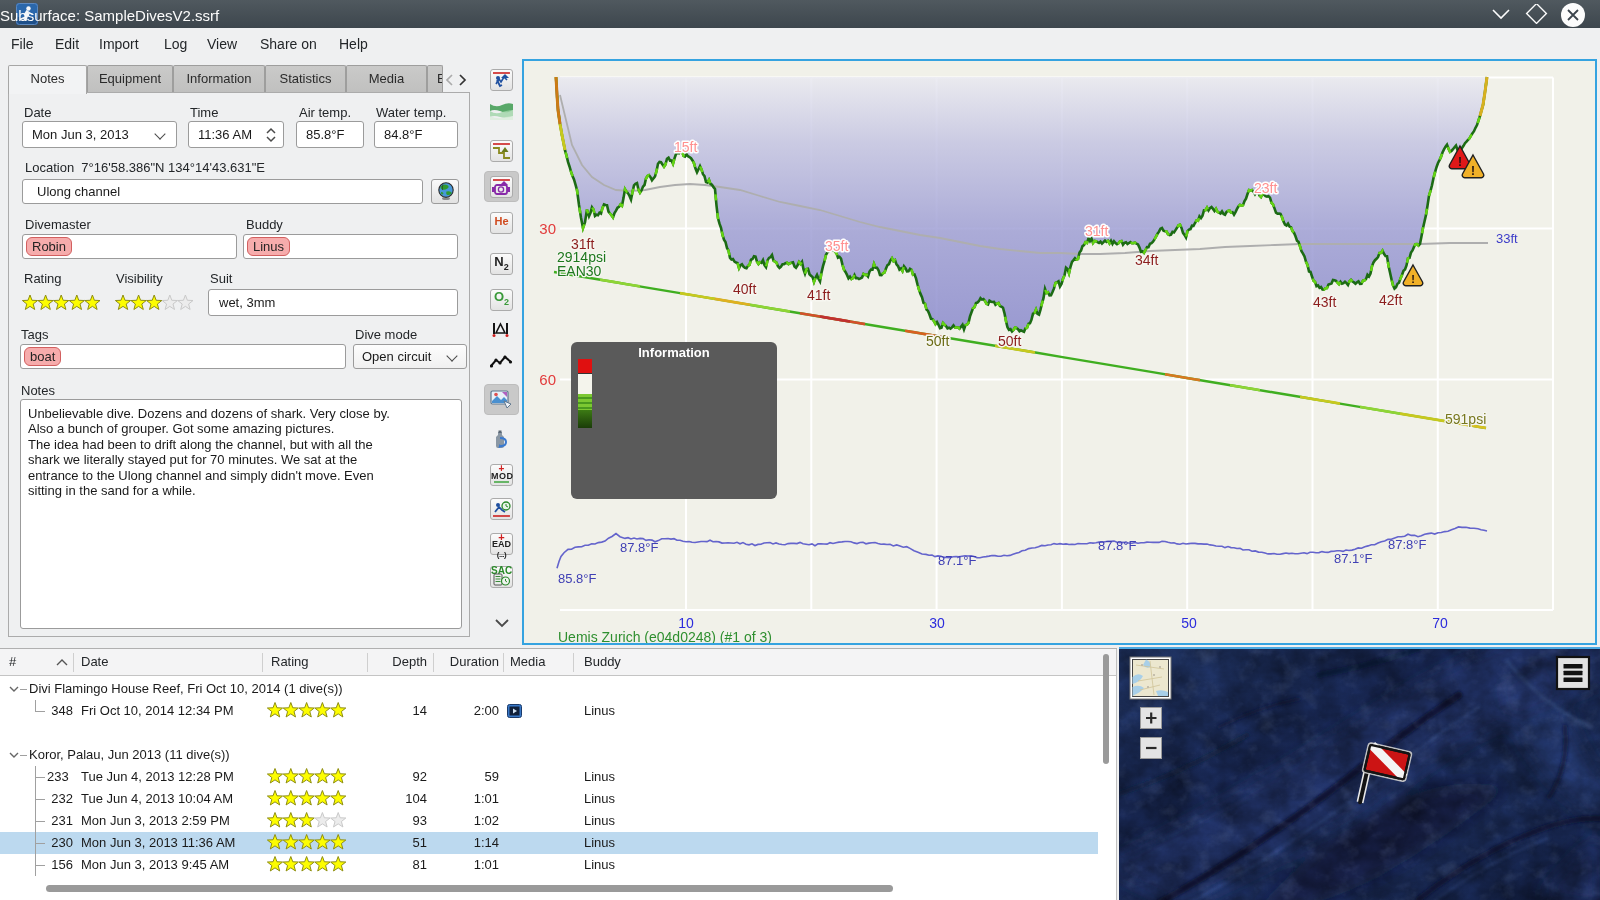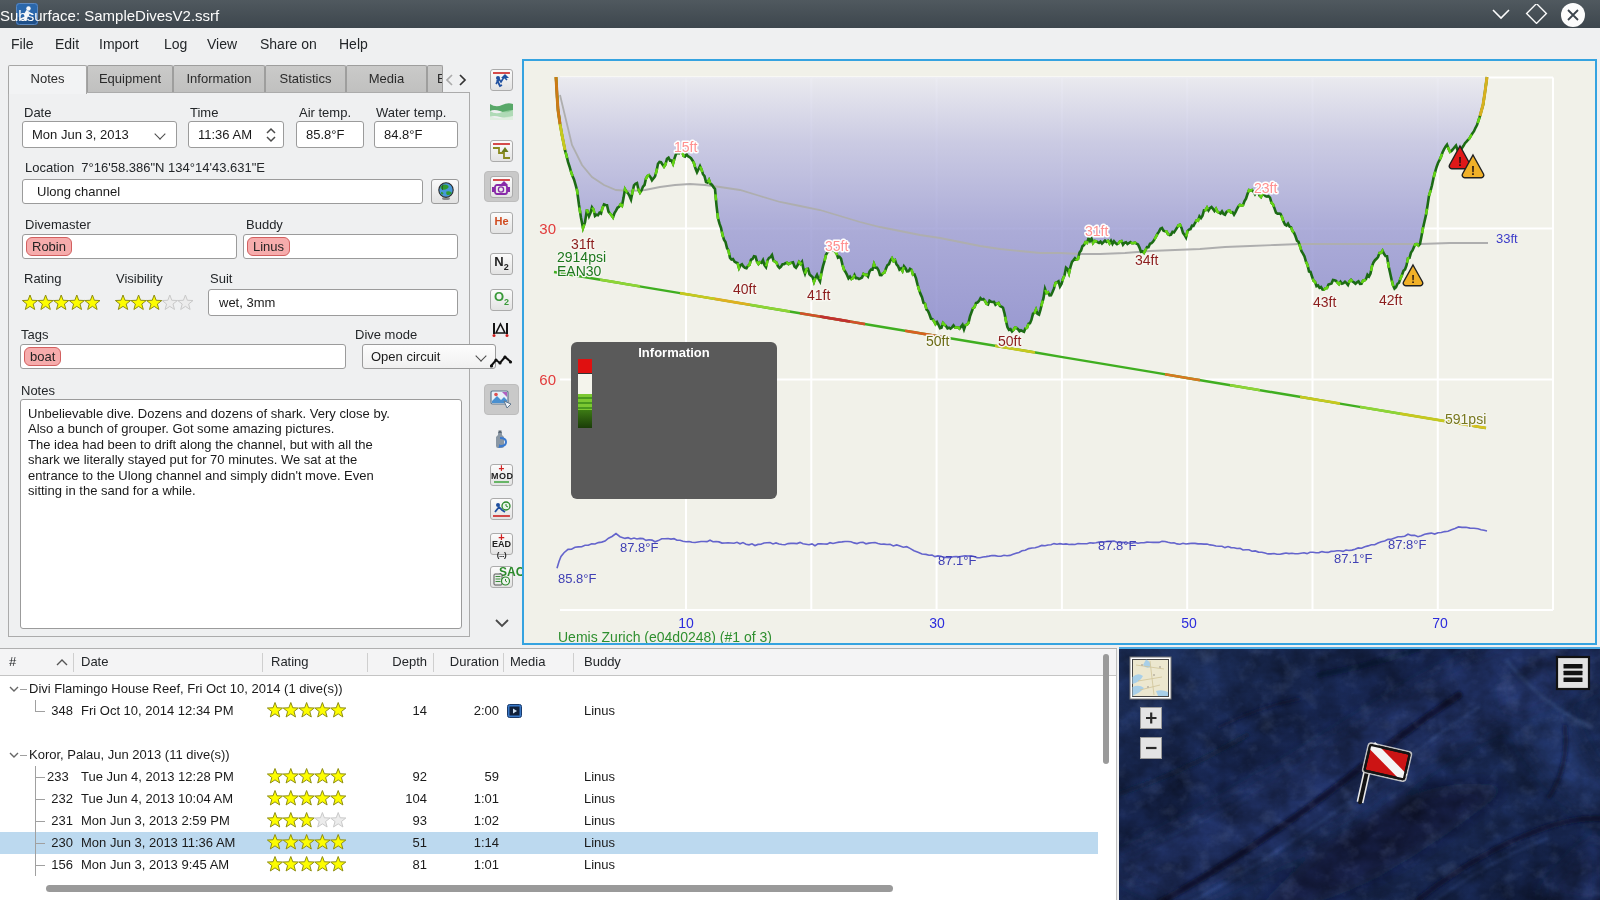--- a/index.html
+++ b/index.html
@@ -143,21 +143,21 @@
       <polygon points="23.6,1.0 25.57,6.28 31.21,6.53 26.8,10.04 28.3,15.47 23.6,12.36 18.9,15.47 20.4,10.04 15.99,6.53 21.63,6.28" fill="#fdfd00" stroke="#8e8e12" stroke-width="1"></polygon>
       <polygon points="39.2,1.0 41.17,6.28 46.81,6.53 42.4,10.04 43.9,15.47 39.2,12.36 34.5,15.47 36.0,10.04 31.59,6.53 37.23,6.28" fill="#fdfd00" stroke="#8e8e12" stroke-width="1"></polygon>
       <polygon points="54.8,1.0 56.77,6.28 62.41,6.53 58.0,10.04 59.5,15.47 54.8,12.36 50.1,15.47 51.6,10.04 47.19,6.53 52.83,6.28" fill="#ececec" stroke="#c9c9c9" stroke-width="1"></polygon>
       <polygon points="70.4,1.0 72.37,6.28 78.01,6.53 73.6,10.04 75.1,15.47 70.4,12.36 65.7,15.47 67.2,10.04 62.79,6.53 68.43,6.28" fill="#ececec" stroke="#c9c9c9" stroke-width="1"></polygon>
     </svg></div>
 <div class="field" style="left:208px;top:289px;width:250px;height:27px;line-height:25px"><span style="margin-left:10px">wet, 3mm</span></div>
 <div class="lbl" style="left:21px;top:327px">Tags</div>
 <div class="lbl" style="left:355px;top:327px">Dive mode</div>
 <div class="field" style="left:20px;top:344px;width:326px;height:25px"></div>
 <div class="pill" style="left:24px;top:347px">boat</div>
-<div class="field" style="left:362px;top:344px;width:134px;height:25px;line-height:23px;background:linear-gradient(#fdfdfd,#f0f0f0)"><span style="margin-left:8px">Open circuit</span><span class="chev" style="position:absolute;right:10px;top:7px"></span></div>
+<div class="field" style="left:353px;top:344px;width:114px;height:25px;line-height:23px;background:linear-gradient(#fdfdfd,#f0f0f0)"><span style="margin-left:8px">Open circuit</span><span class="chev" style="position:absolute;right:10px;top:7px"></span></div>
 <div class="lbl" style="left:21px;top:383px">Notes</div>
 <div class="field" style="left:20px;top:399px;width:442px;height:230px;padding:6px 7px;line-height:15.4px">Unbelievable dive. Dozens and dozens of shark. Very close by.<br>Also a bunch of grouper. Got some amazing pictures.<br>The idea had been to drift along the channel, but with all the<br>shark we literally stayed put for 70 minutes. We sat at the<br>entrance to the Ulong channel and simply didn't move. Even<br>sitting in the sand for a while.</div>
 
 <div id="toolbar">
     <div class="tbtn" style="top:69px">
       <svg width="21" height="20" style="position:absolute;left:0px;top:0px">
 <line x1="2" y1="3" x2="19" y2="3" stroke="#cc2020" stroke-width="1.6"></line>
 <path d="M5 14 L8 9 L10 12 L13 7 L16 10" fill="none" stroke="#2050a0" stroke-width="1.6"></path>
 <circle cx="7" cy="8" r="2" fill="#2050a0"></circle>
         <path d="M6 10 L9 16 L11 15" fill="none" stroke="#2050a0" stroke-width="1.8"></path>
@@ -250,21 +250,21 @@
 <circle cx="15" cy="7" r="4" fill="#e8f4e8" stroke="#2a8a2a" stroke-width="1.3"></circle>
 <path d="M15 5 L15 7 L17 8" fill="none" stroke="#2a8a2a" stroke-width="1"></path>
 <line x1="2" y1="17" x2="19" y2="17" stroke="#cc2020" stroke-width="1.6"></line>
       </svg>
     </div>
     <div class="tbtn" style="top:533px">
       <div style="position:absolute;left:0;top:-3px;width:21px;text-align:center;font-size:11px;font-weight:bold;color:#d02020">+</div>
 <div style="position:absolute;left:0;top:5px;width:21px;text-align:center;font-size:9px;font-weight:bold;color:#222">EAD<br><span style="font-size:8px;letter-spacing:-0.5px">(...)</span></div>
     </div>
     <div class="tbtn" style="top:566px">
-      <div style="position:absolute;left:8px;top:-2px;width:21px;text-align:center;font-size:12px;font-weight:bold;color:#2a8a2a">SAC</div>
+      <div style="position:absolute;left:0;top:-2px;width:21px;text-align:center;font-size:10px;font-weight:bold;color:#2a8a2a">SAC</div>
 <svg width="21" height="14" style="position:absolute;left:0;top:6px">
 <rect x="3" y="1" width="8" height="11" rx="1" fill="#e8ece8" stroke="#555" stroke-width="1"></rect>
 <g stroke="#3a8a3a" stroke-width="1">
           <line x1="4.5" y1="3.5" x2="9.5" y2="3.5"></line>
           <line x1="4.5" y1="6" x2="9.5" y2="6"></line>
           <line x1="4.5" y1="8.5" x2="9.5" y2="8.5"></line>
         </g>
 <circle cx="14.5" cy="8" r="4" fill="#f0f4f0" stroke="#2a8a2a" stroke-width="1.2"></circle>
 <path d="M14.5 6 L14.5 8 L16 9" fill="none" stroke="#2a8a2a" stroke-width="1"></path>
       </svg>

